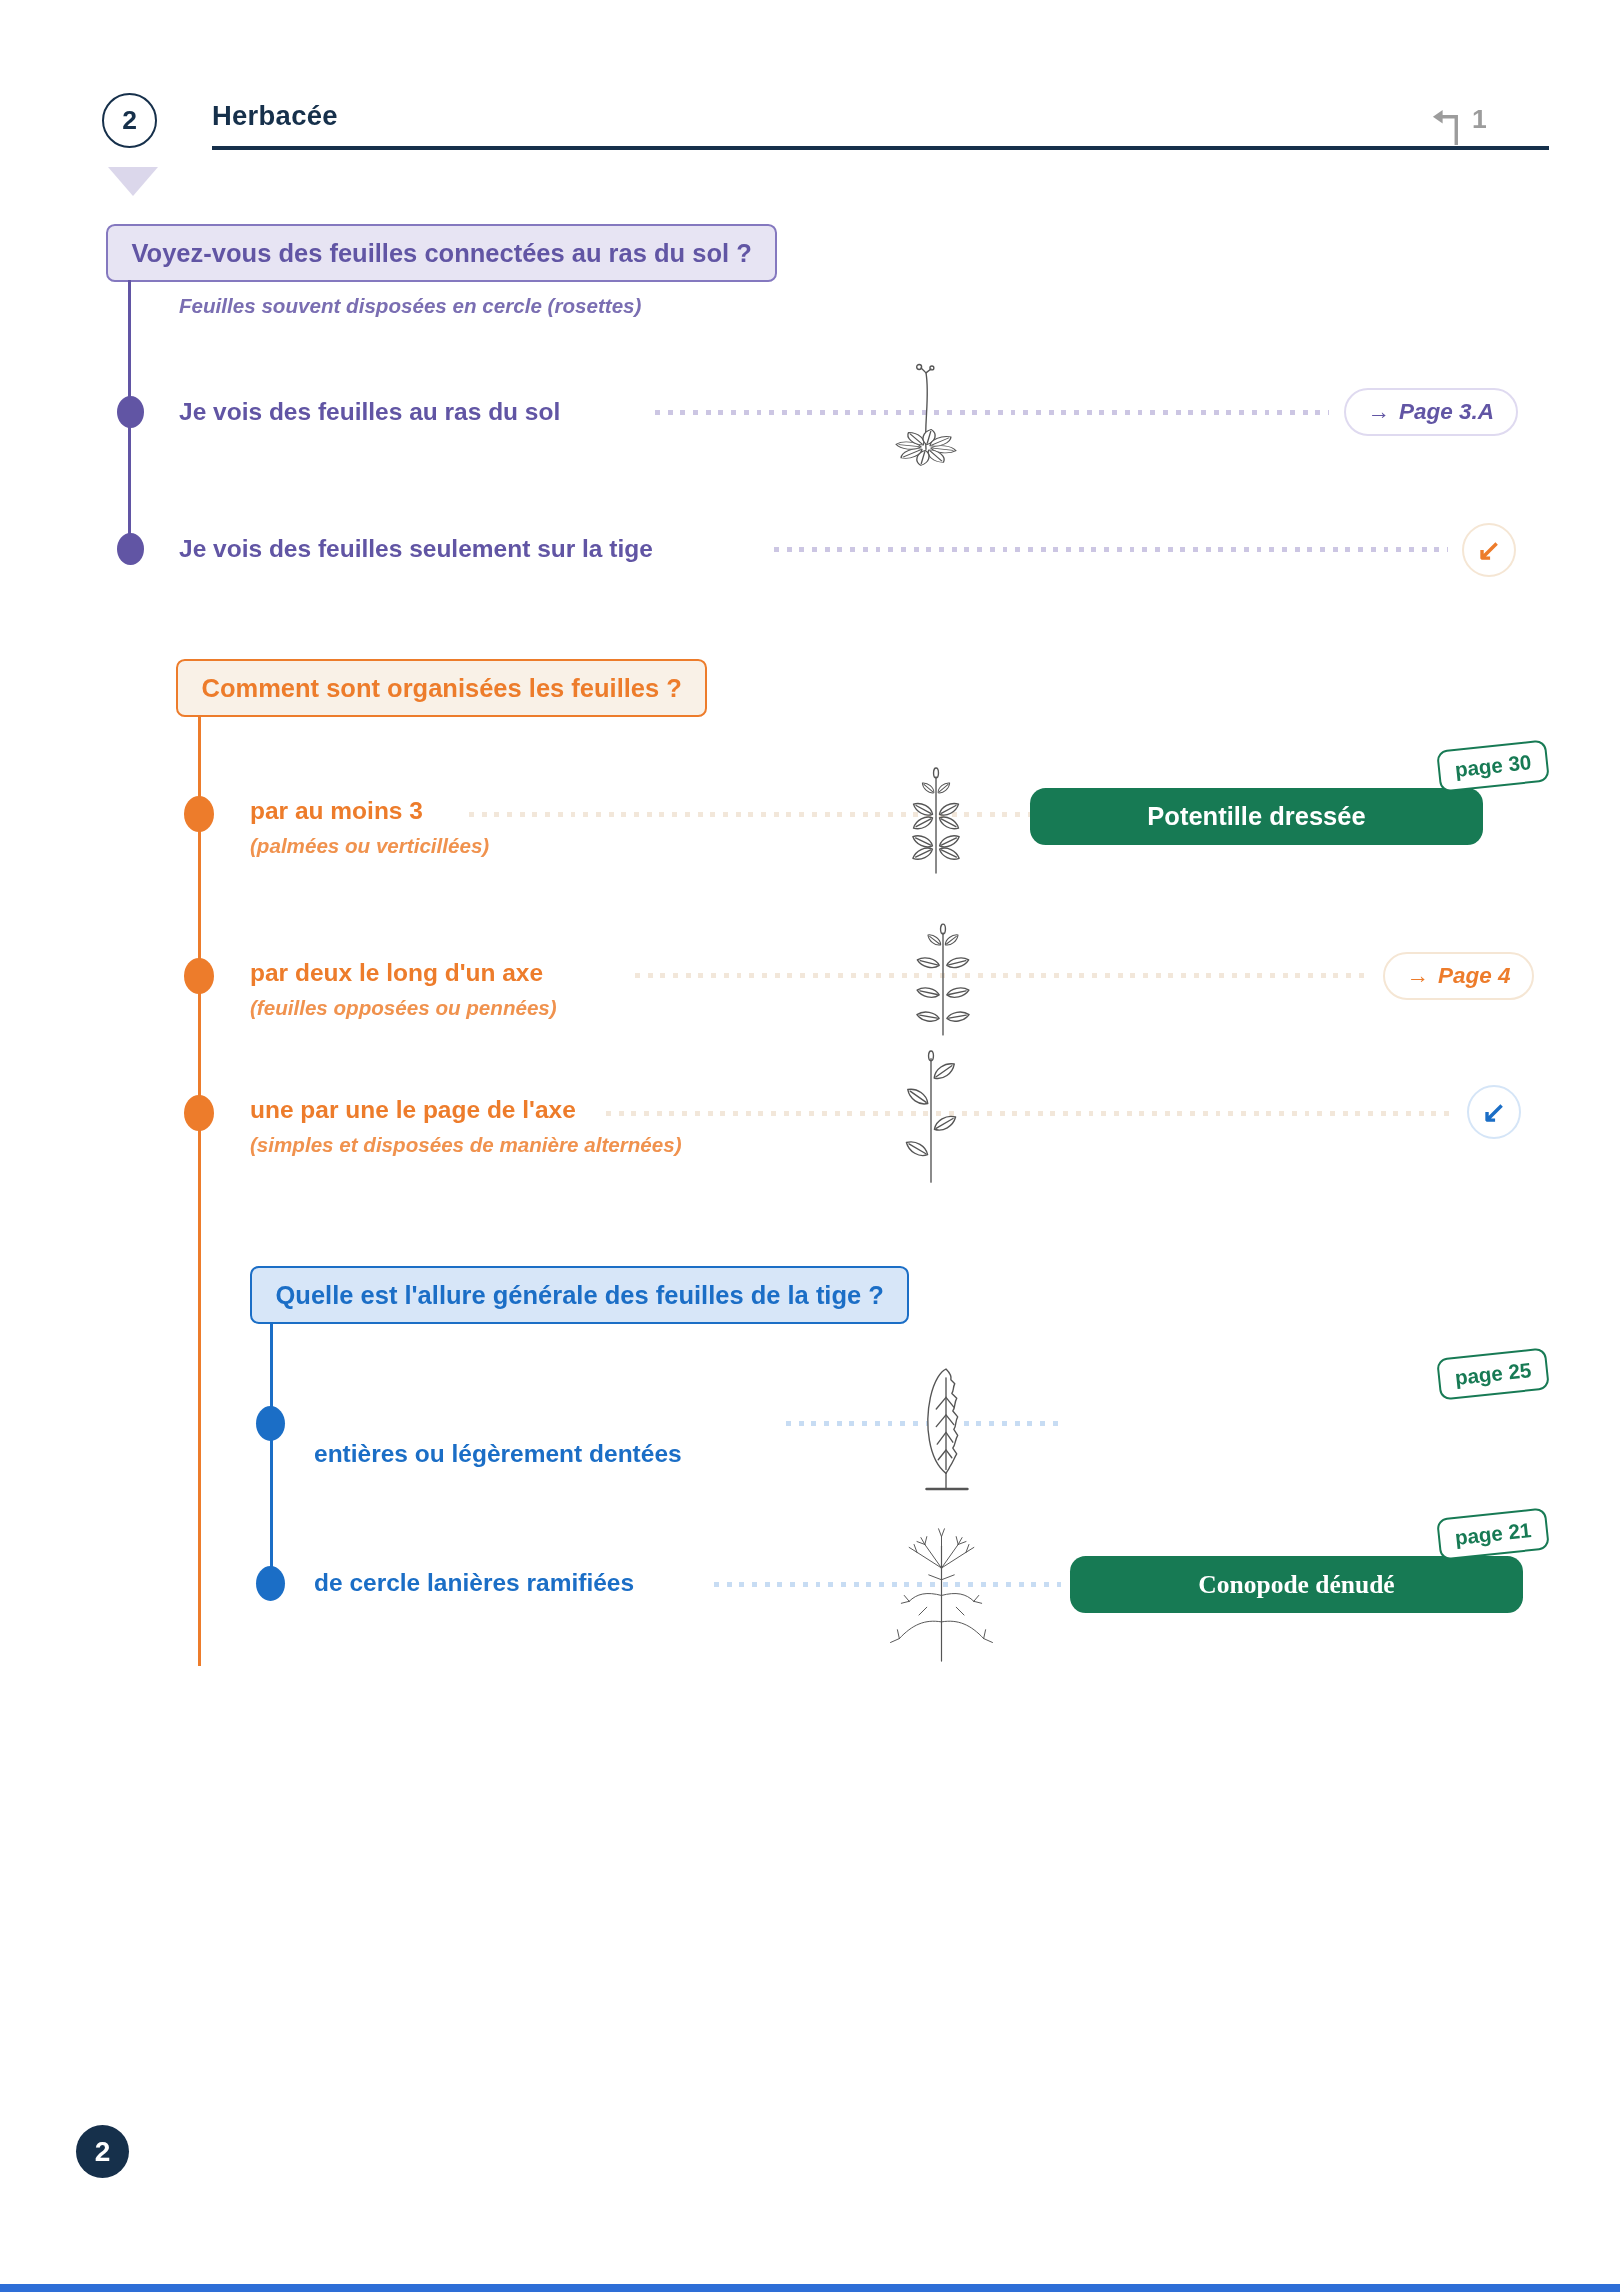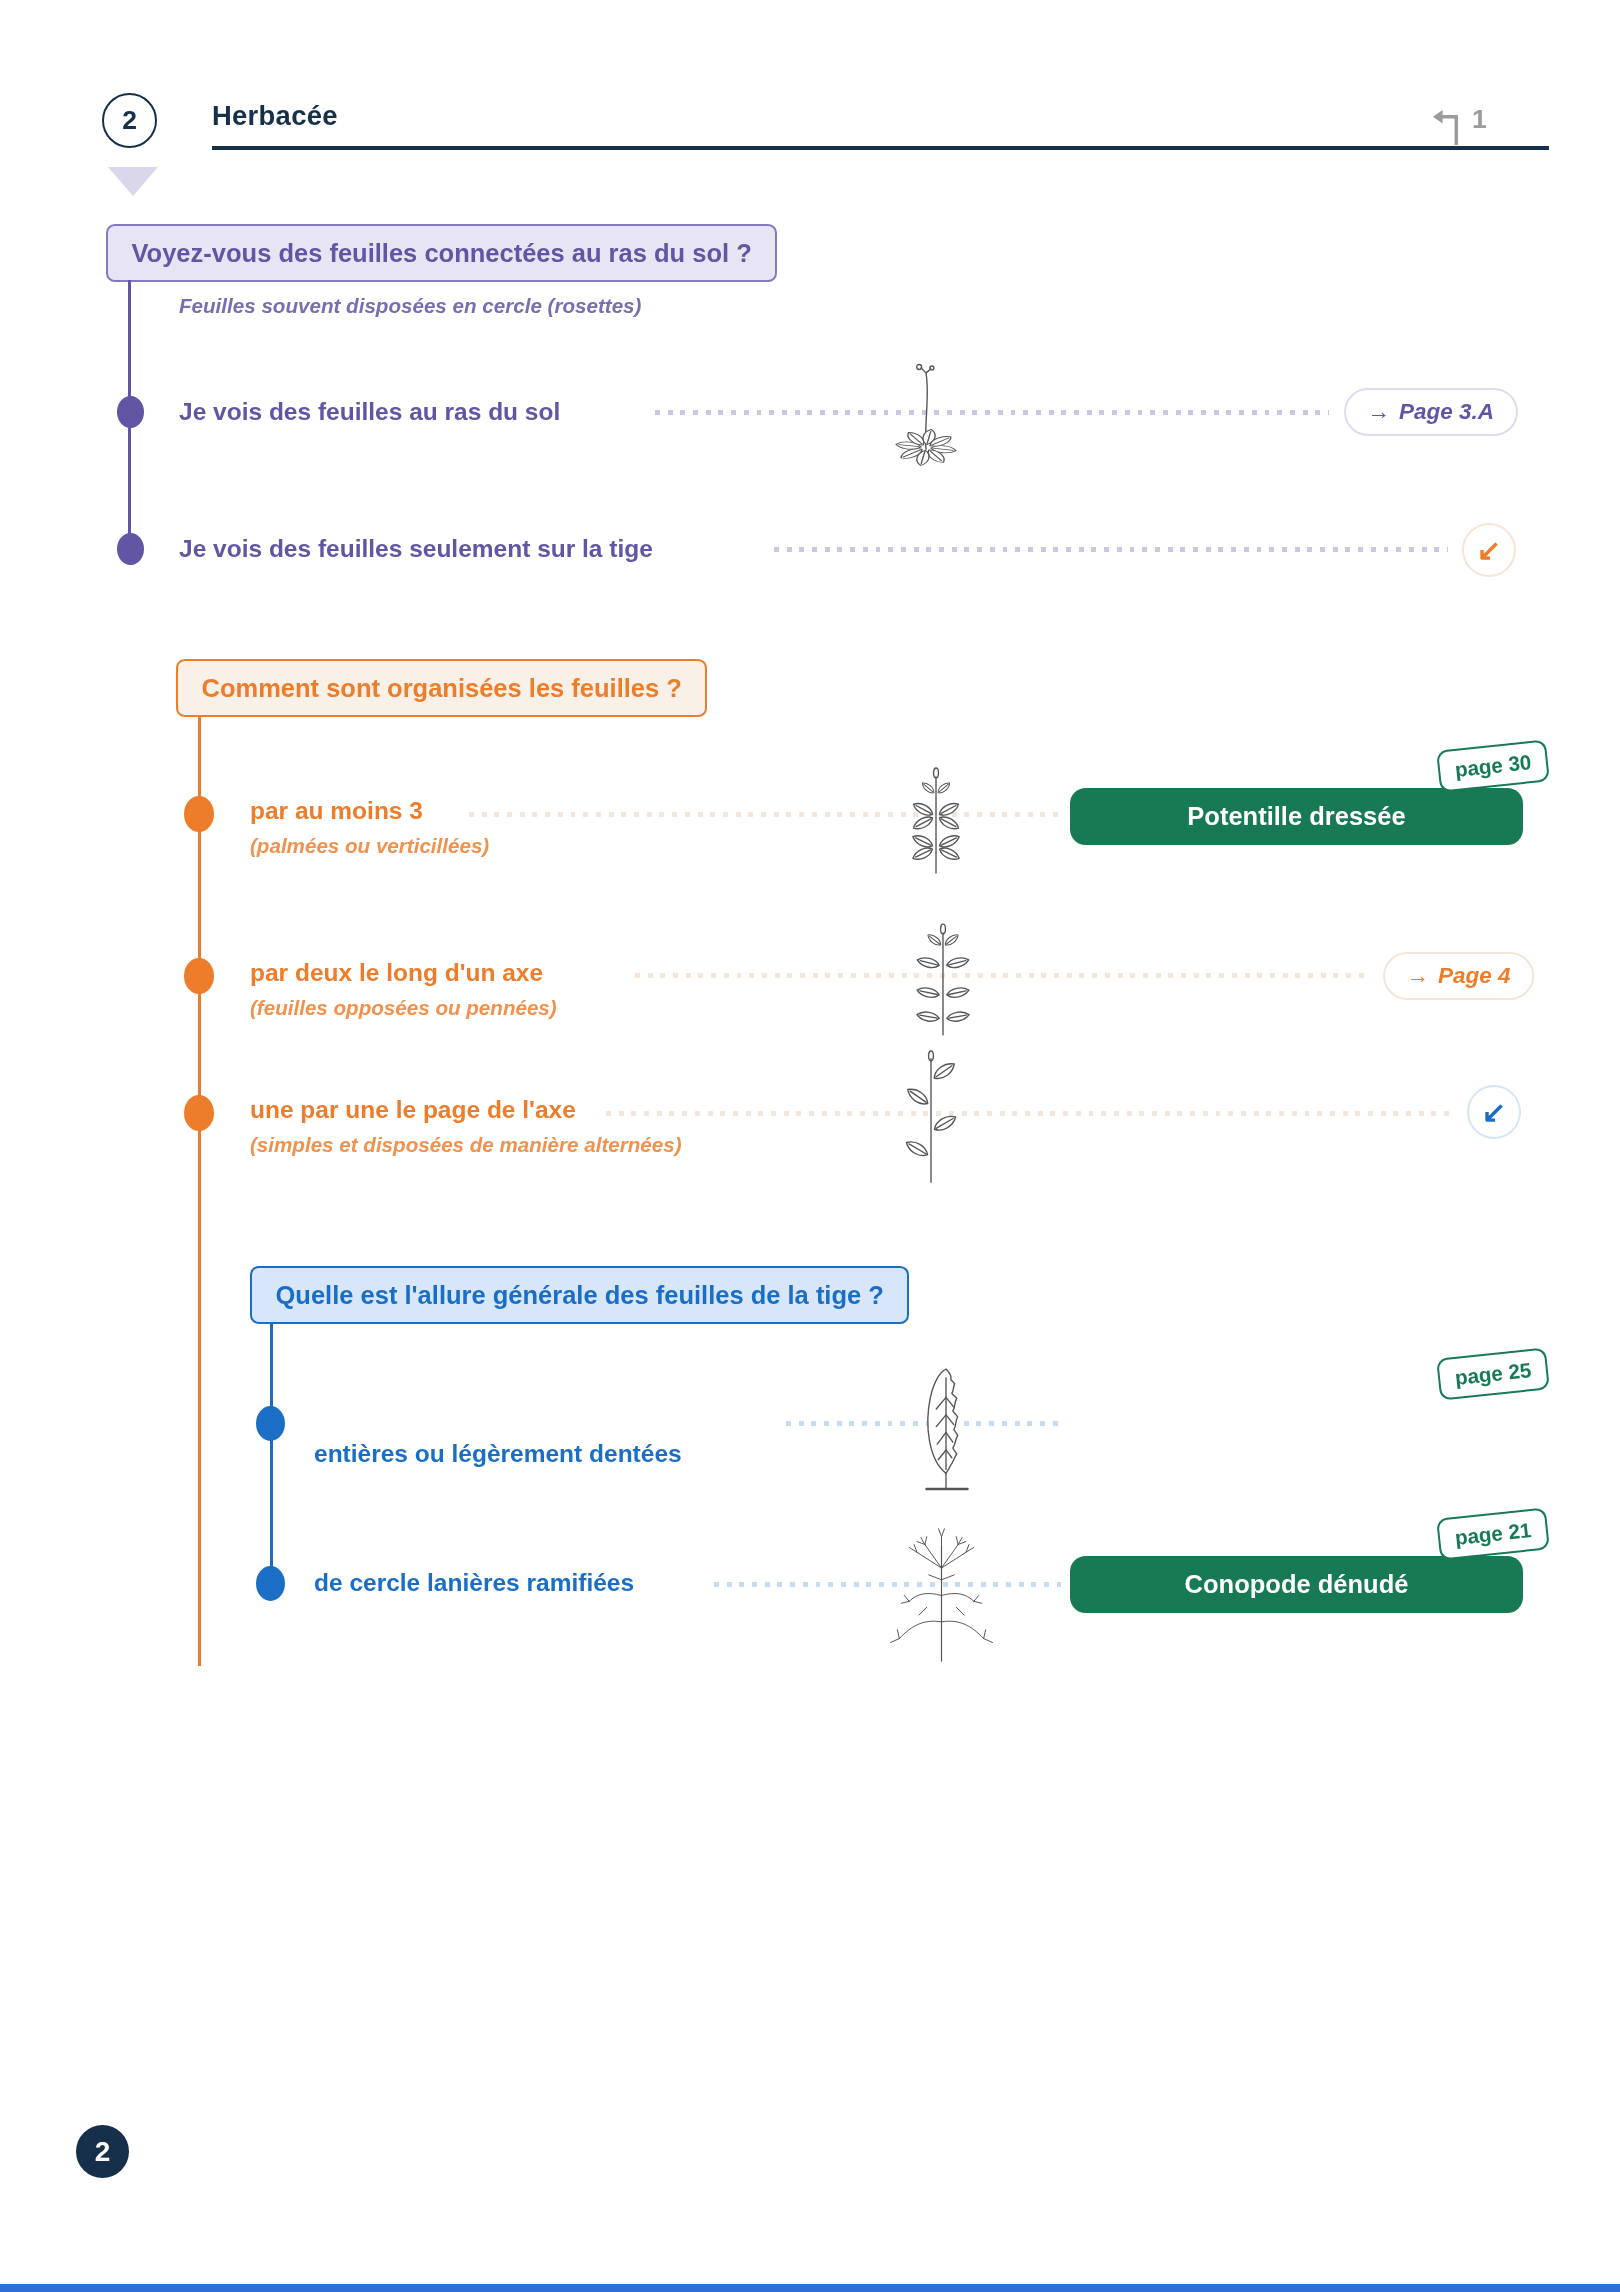--- a/index.html
+++ b/index.html
@@ -234,21 +234,21 @@
       <g transform="rotate(25)">
           <path class="fill" d="M4,0 C9,-6 20,-6 26,0 C20,6 9,6 4,0 Z"></path>
           <path d="M6,0 L23,0"></path>
         </g>
       <g transform="rotate(155)">
           <path class="fill" d="M4,0 C9,-6 20,-6 26,0 C20,6 9,6 4,0 Z"></path>
           <path d="M6,0 L23,0"></path>
         </g>
     </g>
   </svg>
-  <div class="result-btn" style="left:1070px; top:788px;">Potentille dressée</div>
+  <div class="result-btn" style="left:1030px; top:788px;">Potentille dressée</div>
   <div class="page-tag" style="left:1438px; top:745px;">page 30</div>
 
   <div class="dot orange" style="left:184px; top:958px;"></div>
   <div class="opt-label orange" style="left:250px; top:959px;">par deux le long d'un axe</div>
   <div class="opt-sub orange" style="left:250px; top:996px;">(feuilles opposées ou pennées)</div>
   <div class="leader orange" style="left:635px; top:973px; width:733px;"></div>
   <svg class="plant" style="left:894px; top:921px;" width="98" height="120" viewBox="0 0 100 122">
     <path d="M50,116 L50,12"></path>
     <ellipse cx="50" cy="8" rx="2.5" ry="5"></ellipse>
     <g transform="translate(50,26) scale(0.75)">
@@ -361,20 +361,20 @@
     <path d="M75,50 L92,26 M92,26 l4,-7 M92,26 l-2,-8 M92,26 l8,-3" style="stroke-width:1"></path>
     <path d="M75,50 L50,34 M50,34 l-8,-5 M50,34 l-3,-8" style="stroke-width:1"></path>
     <path d="M75,50 L100,34 M100,34 l8,-5 M100,34 l3,-8" style="stroke-width:1"></path>
     <path d="M75,62 l-13,-5 M75,62 l13,-5" style="stroke-width:1"></path>
     <path d="M75,78 C60,74 50,76 42,84 M42,84 l-8,2 M42,84 l-5,-6" style="stroke-width:1"></path>
     <path d="M75,78 C90,74 100,76 108,84 M108,84 l8,2 M108,84 l5,-6" style="stroke-width:1"></path>
     <path d="M75,105 C58,102 45,108 32,122 M32,122 l-9,4 M32,122 l-2,-9" style="stroke-width:1"></path>
     <path d="M75,105 C92,102 105,108 118,122 M118,122 l9,4 M118,122 l2,-9" style="stroke-width:1"></path>
     <path d="M60,90 l-8,8 M90,90 l8,8" style="stroke-width:1"></path>
   </svg>
-  <div class="result-btn" style="left:1070px; top:1556px;">Conopode dénudé</div>
+  <div class="result-btn" style="left:1070px; top:1556px;font-family:Liberation Serif, serif;">Conopode dénudé</div>
   <div class="page-tag" style="left:1438px; top:1513px;">page 21</div>
 
   <div class="footer-circle">2</div>
   <div class="bottom-bar"></div>
 
 </div>
 
 
 </body></html>

